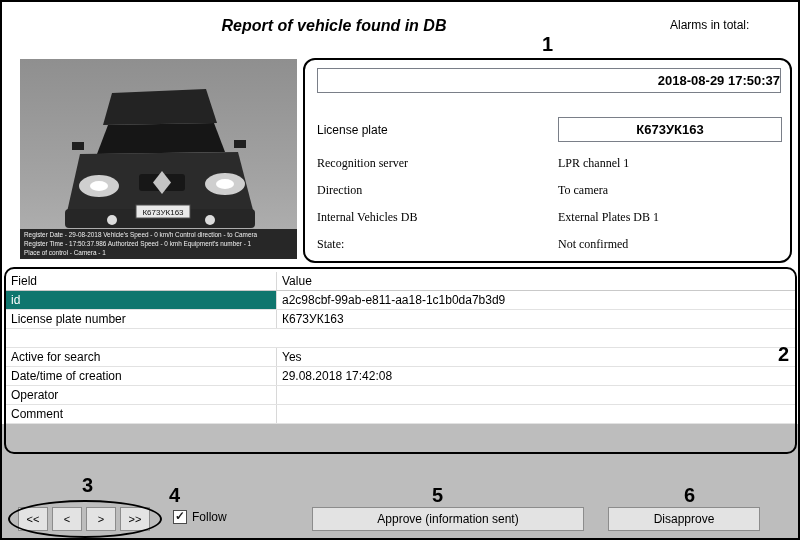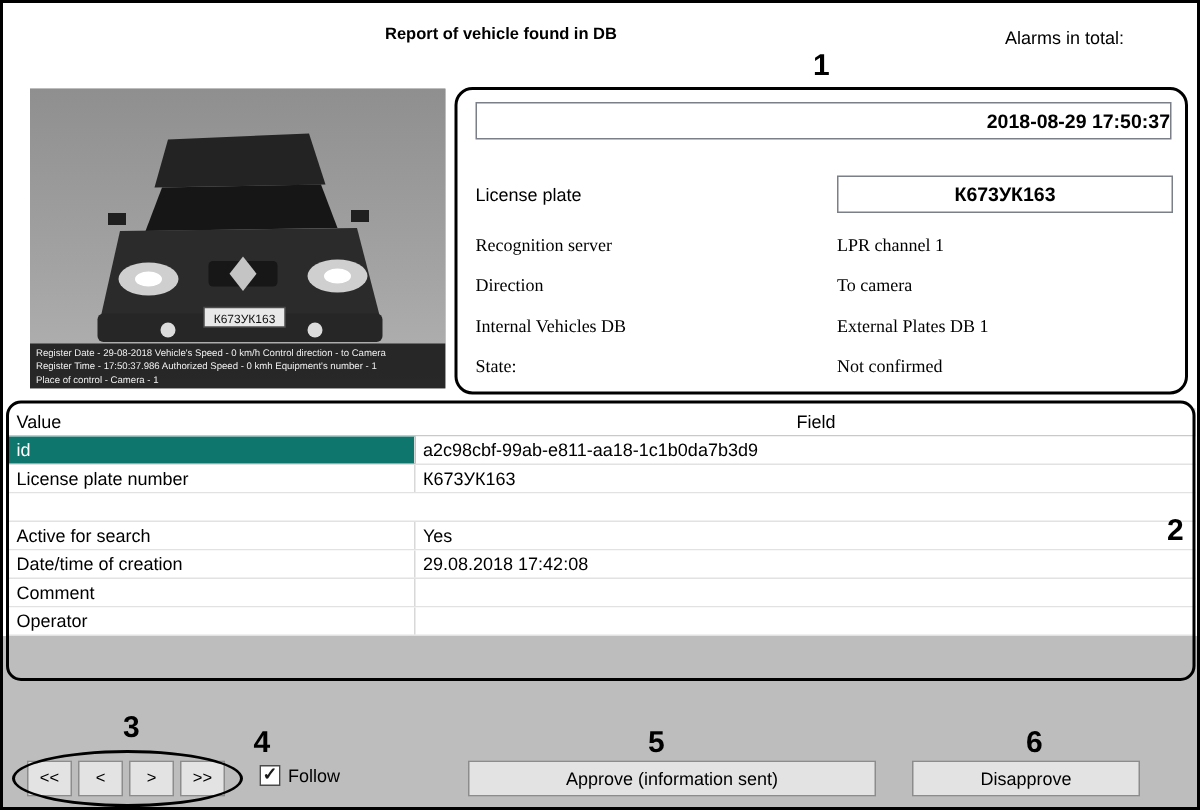--- a/index.html
+++ b/index.html
@@ -8,21 +8,21 @@
     font-family:"Liberation Sans", sans-serif;
     position:relative;
     background:#ffffff;
     border:2px solid #000;
     overflow:hidden;
     color:#000;
   }
   .abs { position:absolute; }
 
   
-  .win-title { top:15px; left:0; width:664px; text-align:center; font-weight:bold; font-size:11px; }
+  .win-title { top:15px; left:0; width:664px; text-align:center; font-weight:bold; font-size:16px;font-style:italic; }
   .alarms-label { top:16px; left:668px; font-size:12px; }
   .alarms-count { top:16px; left:753px; font-size:17px;margin-left:44px; }
 
   
   .photo { top:57px; left:18px; width:277px; height:200px; background:#9a9a9a; }
   .photo svg { display:block; }
 
   
   .panel-outline { top:56px; left:301px; width:489px; height:205px; border:2px solid #000; border-radius:12px; }
   .table-outline { top:265px; left:2px; width:793px; height:187px; border:2px solid #000; border-radius:10px; }
@@ -138,22 +138,22 @@
     <div class="info-row">
       <span class="info-label">State:</span>
       <span class="info-value">Not confirmed</span>
     </div>
   </div>
 
 <div class="abs bottom-strip"></div>
 
 <div class="abs dg">
   <div class="dg-header">
+    <div class="cell cell-field">Field</div>
     <div class="cell cell-value">Value</div>
-    <div class="cell cell-field">Field</div>
   </div>
   <div>
       <div class="trow selected">
         <div class="cell cell-field">id</div>
         <div class="cell cell-value">a2c98cbf-99ab-e811-aa18-1c1b0da7b3d9</div>
       </div>
       <div class="trow">
         <div class="cell cell-field">License plate number</div>
         <div class="cell cell-value">К673УК163</div>
       </div>
@@ -162,25 +162,25 @@
       </div>
       <div class="trow">
         <div class="cell cell-field">Active for search</div>
         <div class="cell cell-value">Yes</div>
       </div>
       <div class="trow">
         <div class="cell cell-field">Date/time of creation</div>
         <div class="cell cell-value">29.08.2018 17:42:08</div>
       </div>
       <div class="trow">
+        <div class="cell cell-field">Operator</div>
+        <div class="cell cell-value"></div>
+      </div>
+      <div class="trow">
         <div class="cell cell-field">Comment</div>
-        <div class="cell cell-value"></div>
-      </div>
-      <div class="trow">
-        <div class="cell cell-field">Operator</div>
         <div class="cell cell-value"></div>
       </div>
     </div>
 </div>
 
 <div class="abs table-outline"></div>
 
 <div class="abs nav-group"><button class="nav-btn">&lt;&lt;</button><button class="nav-btn">&lt;</button><button class="nav-btn">&gt;</button><button class="nav-btn">&gt;&gt;</button></div>
 <div class="abs nav-outline"></div>
 

